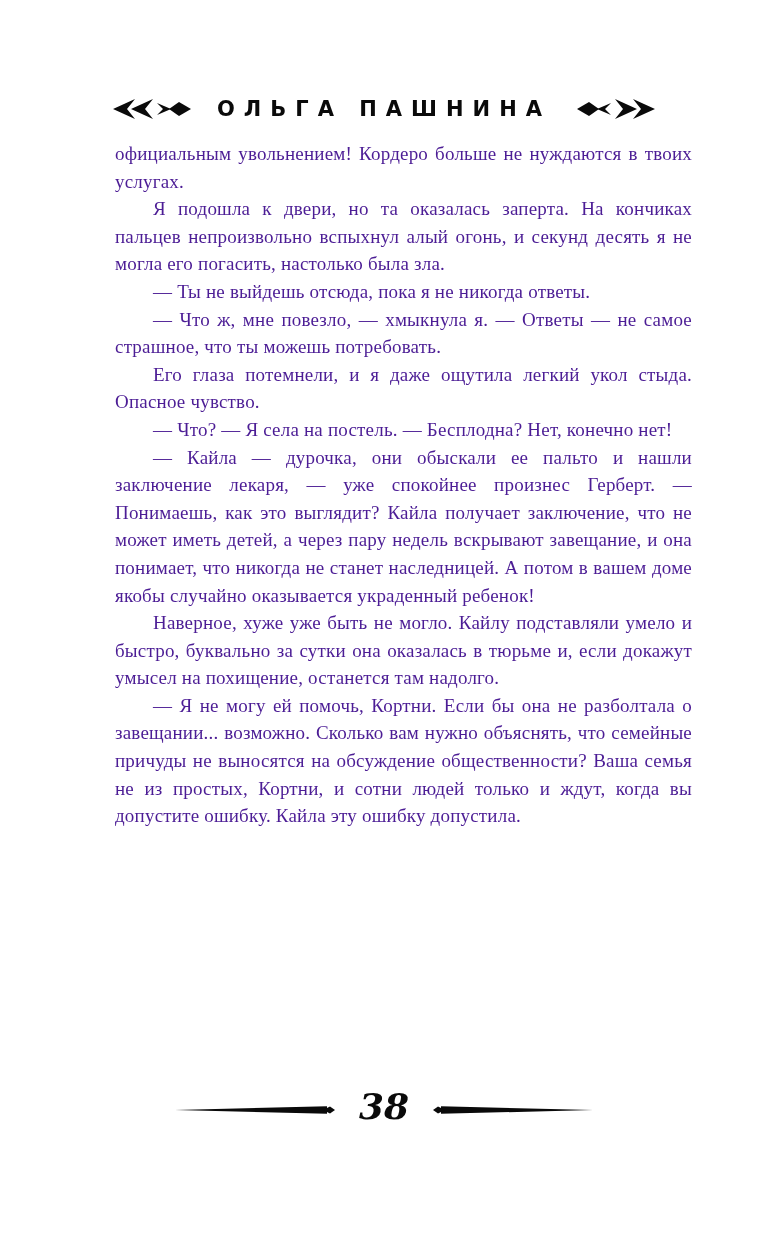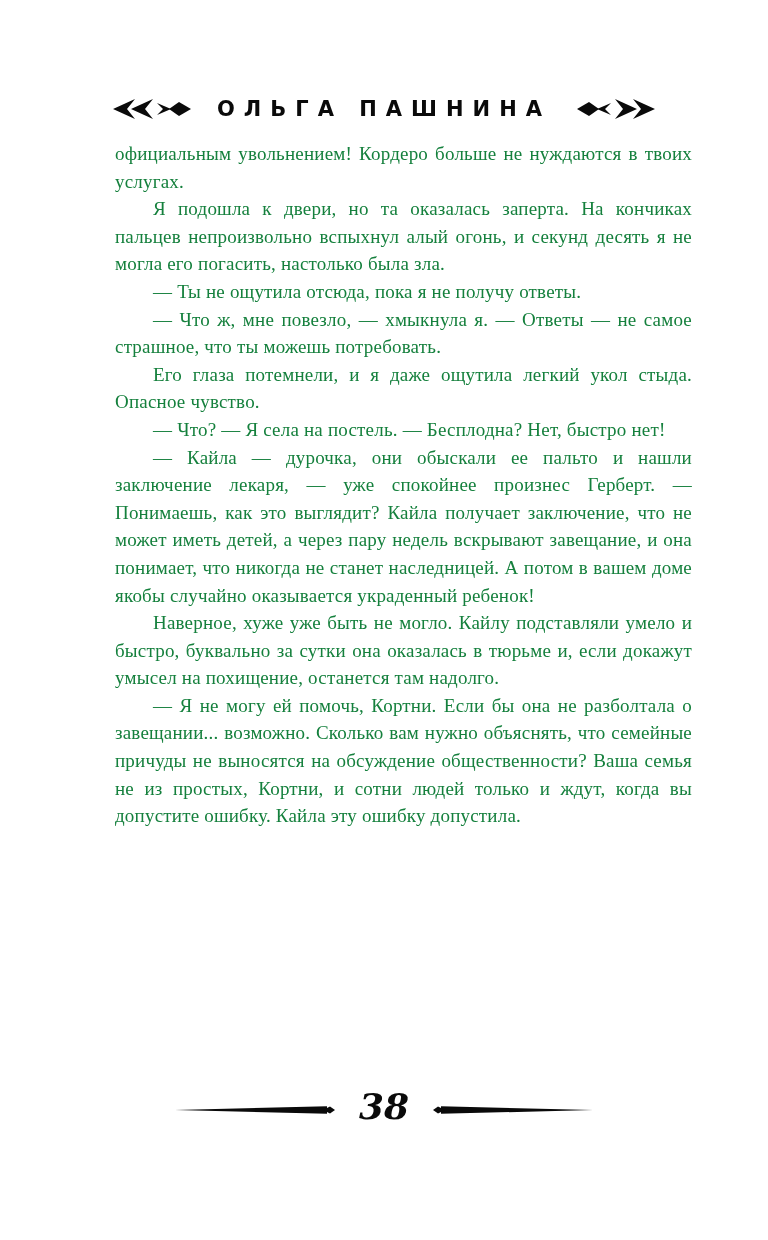--- a/index.html
+++ b/index.html
@@ -34,21 +34,21 @@
     white-space: nowrap;
   }
   .ornament svg { display: block; }
   
   .body-text {
     padding: 14px 76px 0 115px;
     text-align: justify;
     font-size: 19px;
     line-height: 27.6px;
     letter-spacing: 0.2px;
-    color: #15803d;
+    color: #4c1d95;
     hyphens: auto;
   }
   .body-text p {
     margin: 0;
     text-indent: 2em;
   }
   .body-text p.no-indent {
     text-indent: 0;
   }
   
@@ -94,24 +94,24 @@
         <path d="M34 5 L20 11 L34 17 L28 11 Z" fill="#0a0a0a"></path>
         <path d="M60 11 L38 1 L46 11 L38 21 Z" fill="#0a0a0a"></path>
         <path d="M78 11 L56 1 L64 11 L56 21 Z" fill="#0a0a0a"></path>
       </svg>
     </span>
   </header>
 
   <main class="body-text">
       <p class="no-indent">официальным увольнением! Кордеро больше не нуждаются в твоих услугах.</p>
       <p>Я подошла к двери, но та оказалась заперта. На кончиках пальцев непроизвольно вспыхнул алый огонь, и секунд десять я не могла его погасить, настолько была зла.</p>
-      <p>— Ты не ощутила отсюда, пока я не получу ответы.</p>
+      <p>— Ты не выйдешь отсюда, пока я не никогда ответы.</p>
       <p>— Что ж, мне повезло, — хмыкнула я. — Ответы — не самое страшное, что ты можешь потребовать.</p>
       <p>Его глаза потемнели, и я даже ощутила легкий укол стыда. Опасное чувство.</p>
-      <p>— Что? — Я села на постель. — Бесплодна? Нет, быстро нет!</p>
+      <p>— Что? — Я села на постель. — Бесплодна? Нет, конечно нет!</p>
       <p>— Кайла — дурочка, они обыскали ее пальто и нашли заключение лекаря, — уже спокойнее произнес Герберт. — Понимаешь, как это выглядит? Кайла получает заключение, что не может иметь детей, а через пару недель вскрывают завещание, и она понимает, что никогда не станет наследницей. А потом в вашем доме якобы случайно оказывается украденный ребенок!</p>
       <p>Наверное, хуже уже быть не могло. Кайлу подставляли умело и быстро, буквально за сутки она оказалась в тюрьме и, если докажут умысел на похищение, останется там надолго.</p>
       <p>— Я не могу ей помочь, Кортни. Если бы она не разболтала о завещании... возможно. Сколько вам нужно объяснять, что семейные причуды не выносятся на обсуждение общественности? Ваша семья не из простых, Кортни, и сотни людей только и ждут, когда вы допустите ошибку. Кайла эту ошибку допустила.</p>
     </main>
 
   <footer class="page-footer">
     <span class="footer-rule">
       <svg width="160" height="10" viewBox="0 0 160 10" xmlns="http://www.w3.org/2000/svg" aria-hidden="true">
         <polygon points="0,5 152,1.2 152,8.8" fill="#0a0a0a"></polygon>
         <polygon points="148,5 155,1.5 160,5 155,8.5" fill="#0a0a0a"></polygon>

